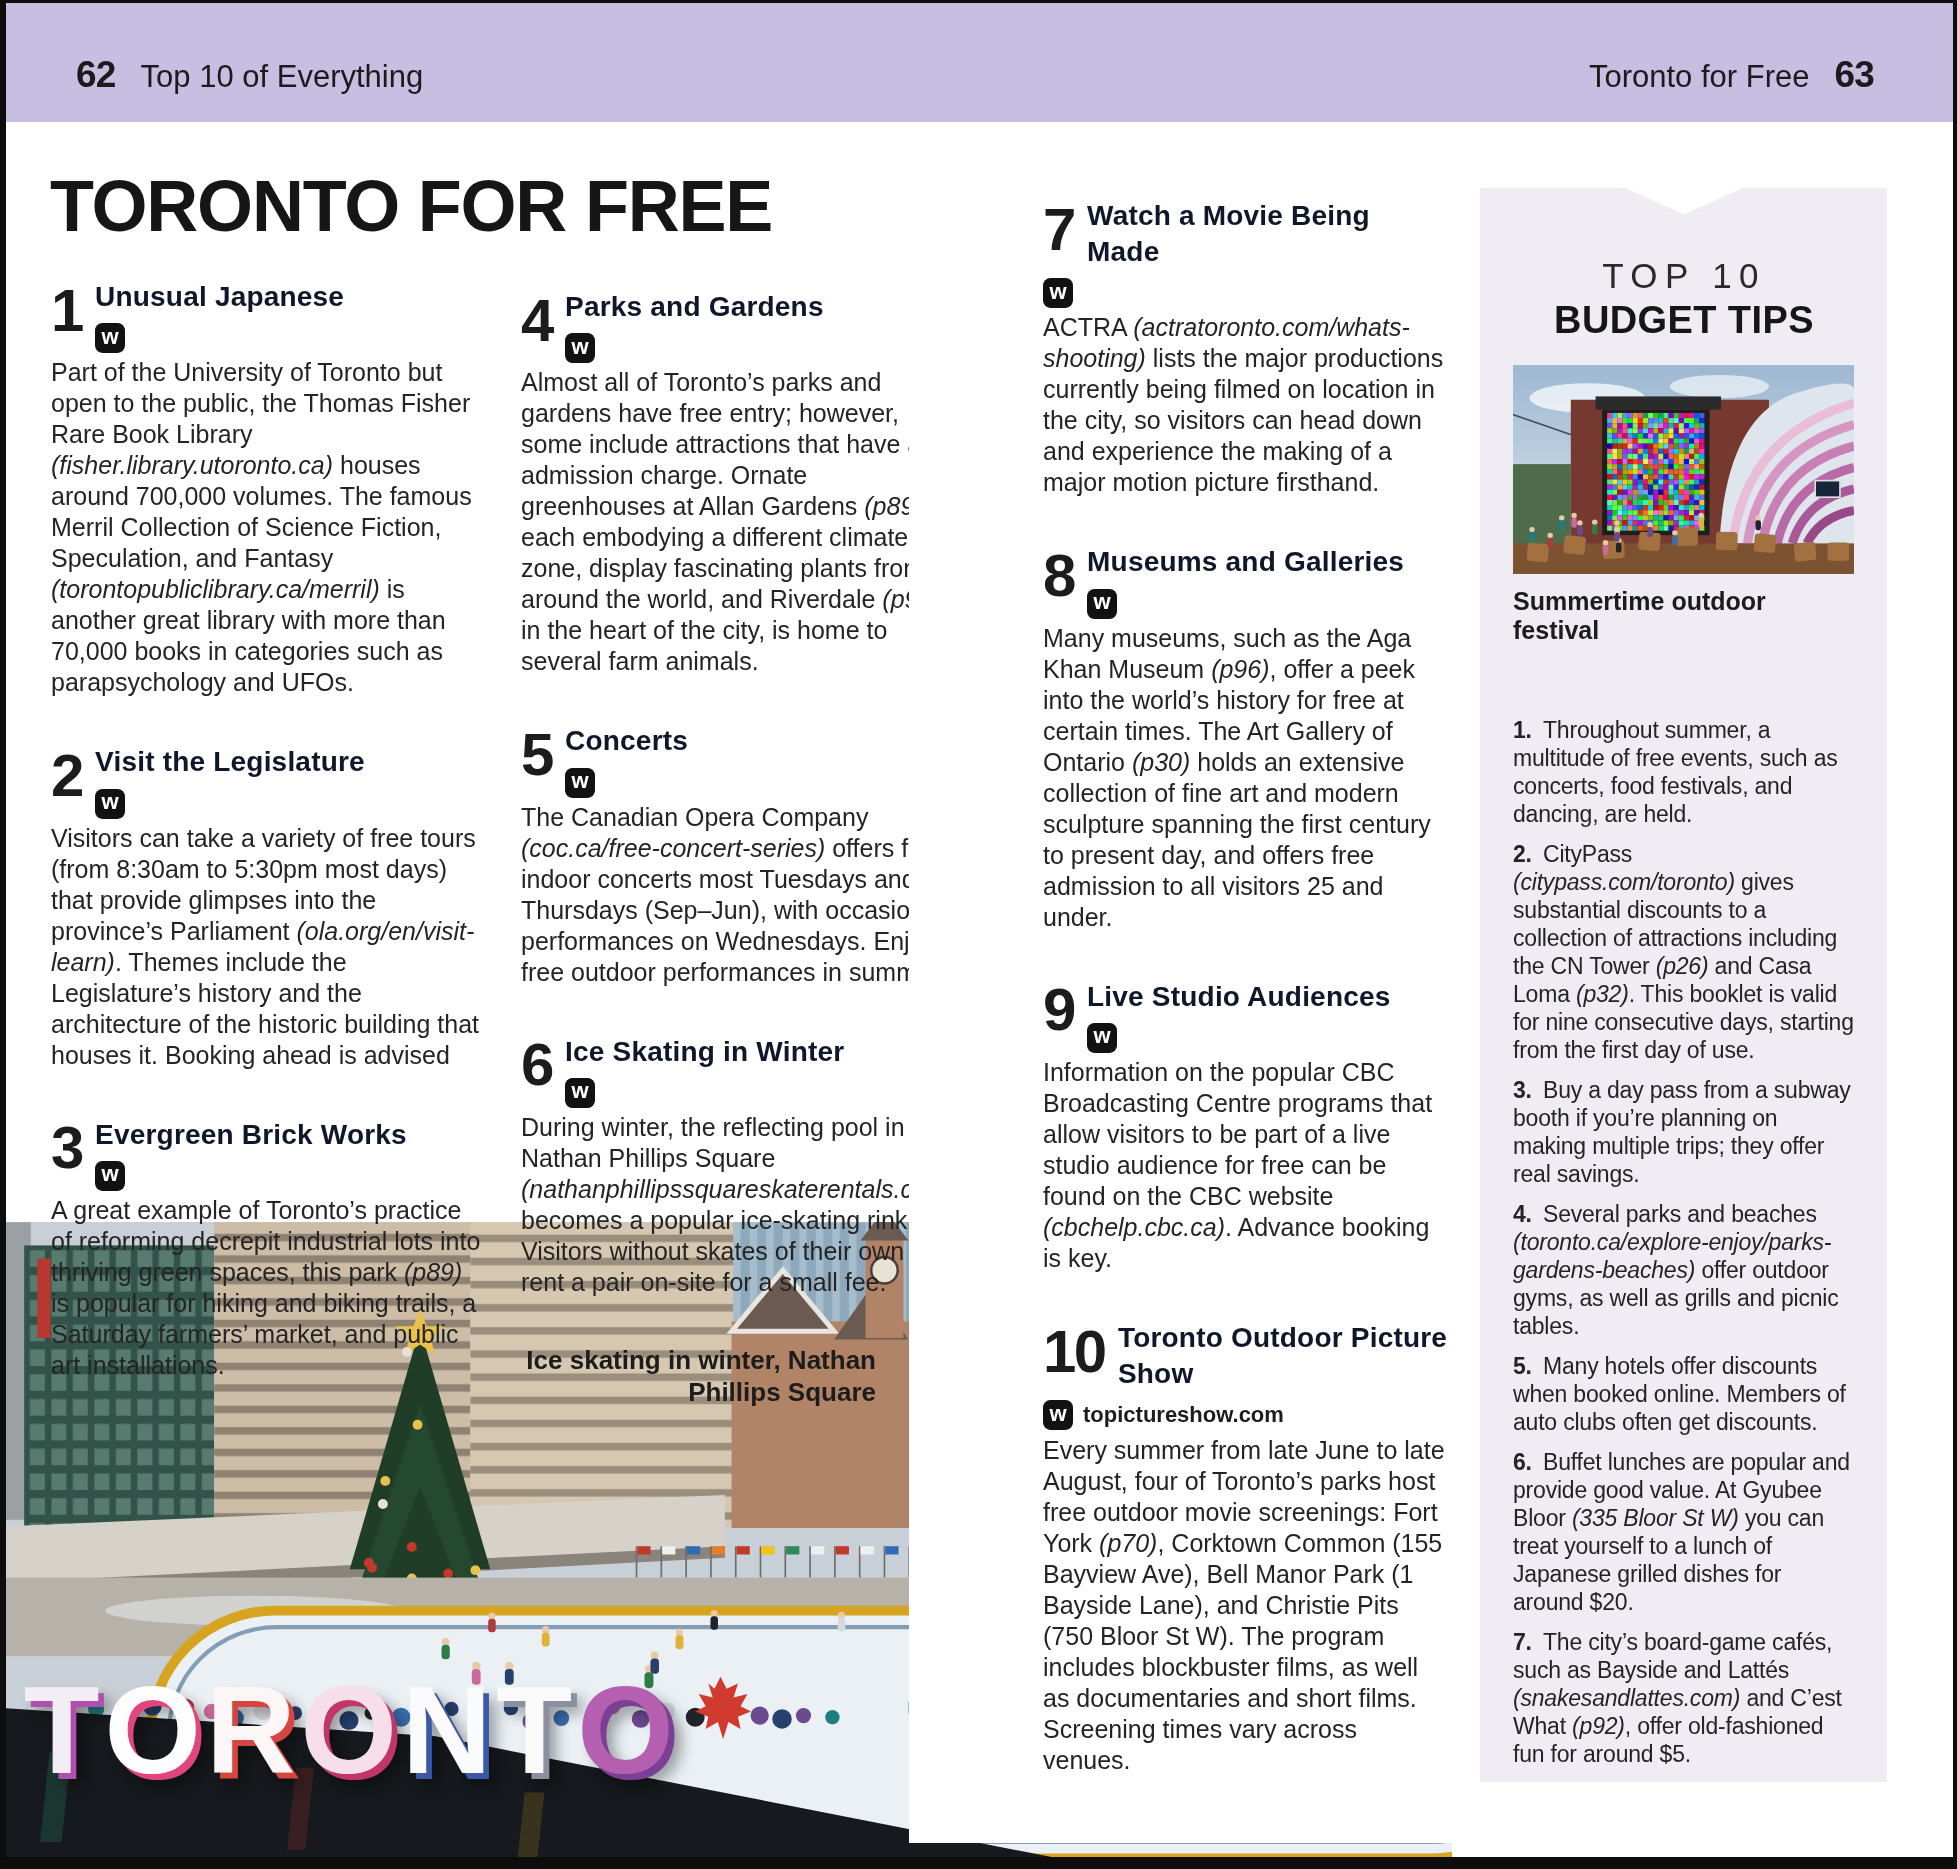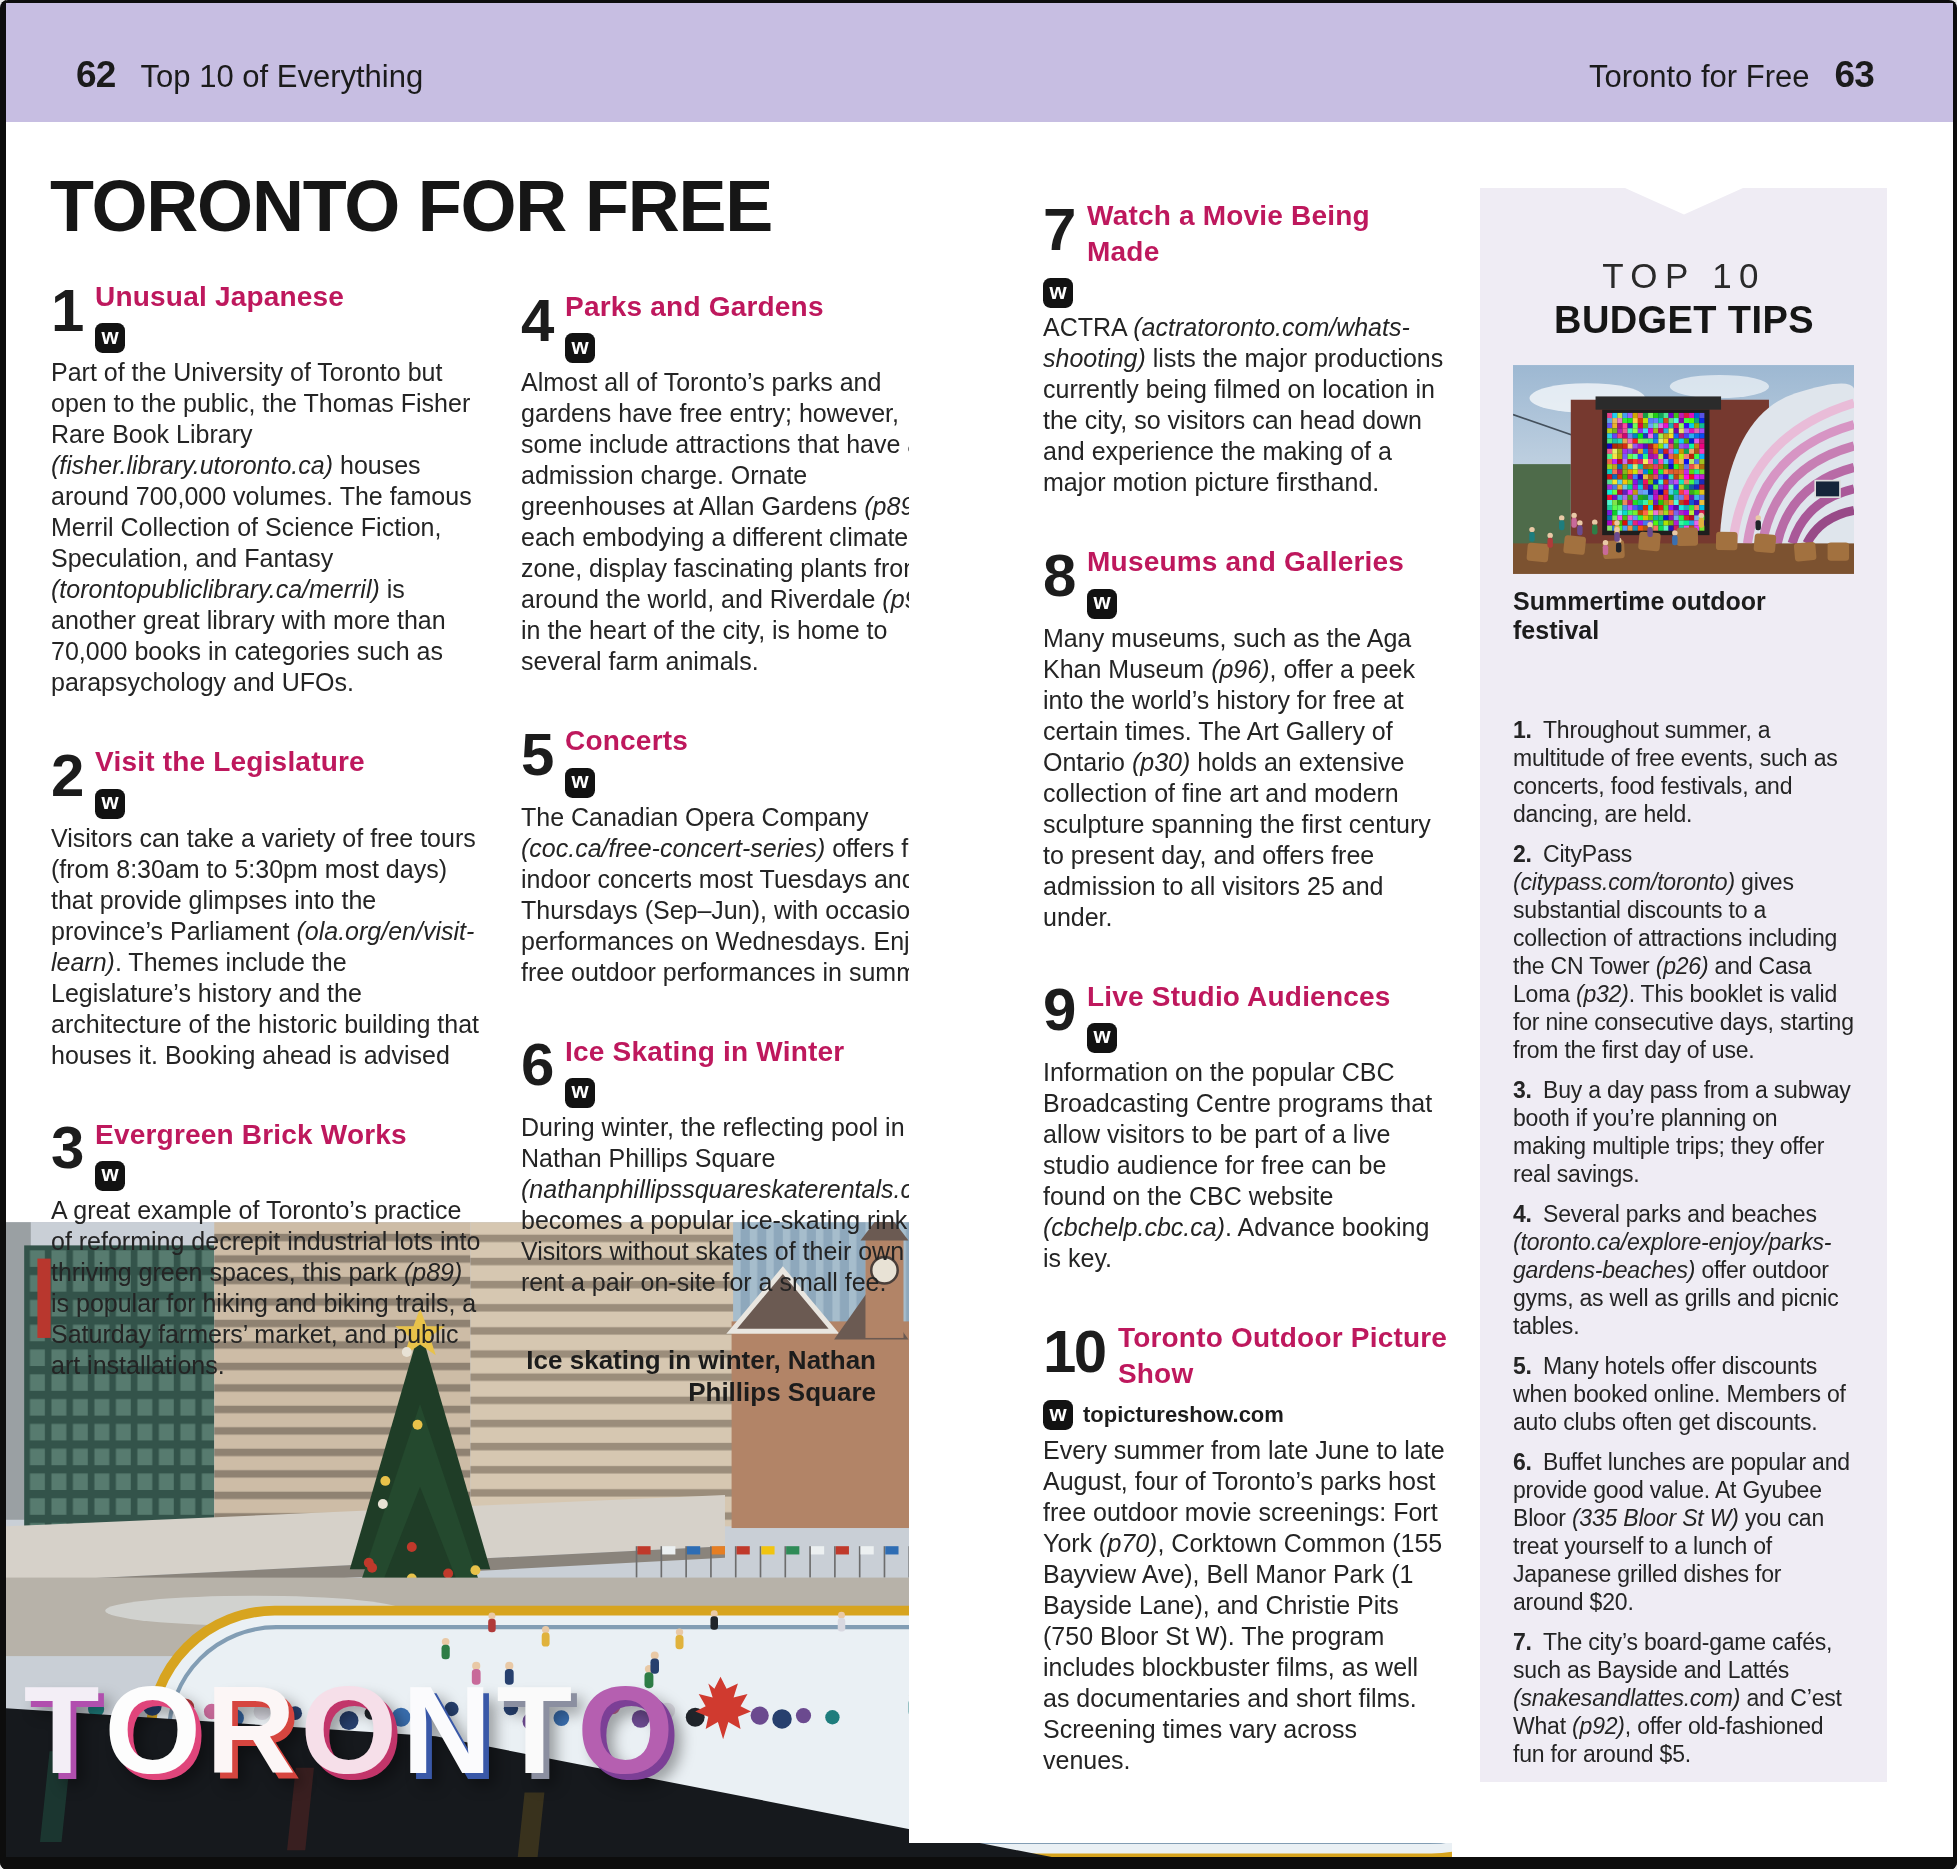--- a/index.html
+++ b/index.html
@@ -1,17 +1,17 @@
 <!DOCTYPE html>
 <html style="font-size:13.2px"><head>
 <meta charset="utf-8">
 <style>
   html,body{margin:0;padding:0;background:#e9e9e9;}
   .page{position:relative;width:1957px;height:1870px;background:#ffffff;overflow:hidden;
-        font-family:"Liberation Sans",sans-serif;color:#232323;border-radius:8px;}
+        font-family:"Liberation Sans",sans-serif;color:#232323;}
   
   .frame{position:absolute;background:#0d0d0d;z-index:60;}
   .frame-top{left:0;top:0;width:1957px;height:3.3px;}
   .frame-left{left:0;top:0;width:5.8px;height:1870px;}
   .frame-right{left:1953px;top:0;width:4.1px;height:1870px;}
   .frame-bottom{left:0;top:1857px;width:1957px;height:12.4px;}
 
   
   .hdr{position:absolute;left:0;top:3.3px;width:1957px;height:119px;box-sizing:border-box;
        display:flex;justify-content:space-between;align-items:flex-end;
@@ -25,21 +25,21 @@
   
   .col{position:absolute;z-index:5;}
   #col1{left:51px;top:279px;width:433px;}
   #col2{left:521px;top:289px;width:433px;}
   #col3{left:909px;top:198px;width:543px;box-sizing:border-box;
         padding:0 3.3px 21.5px 134px;background:#ffffff;z-index:6;}
   .item{margin-bottom:46px;}
   .item::after{content:"";display:block;clear:both;}
   .num{float:left;font-weight:800;font-size:60px;line-height:50px;
        margin:6.6px 13.2px 0 0;letter-spacing:-2.5px;color:#1c1c1c;}
-  .ihead{font-size:28px;line-height:36px;font-weight:800;margin:0;color:#be185d;letter-spacing:0.2px;}
+  .ihead{font-size:28px;line-height:36px;font-weight:800;margin:0;color:#0f172a;letter-spacing:0.2px;}
   .ibody{font-size:25px;line-height:31px;margin:4.1px 0 0;color:#242424;}
   .ibody i, .tip i{font-style:italic;}
   .webrow{display:flex;align-items:center;gap:10px;margin:8.3px 0 1.7px;}
   .wicon{width:30px;height:30px;background:#121212;border-radius:7.4px;color:#fff;
          display:flex;align-items:center;justify-content:center;flex:0 0 auto;}
   .wicon::before{content:"w";font-weight:800;font-size:22px;line-height:1;margin-top:-3.3px;}
   .wurl{font-weight:700;font-size:22px;color:#1c1c1c;}
   .rink-caption{font-weight:700;font-size:26px;line-height:32px;margin-top:41px;width:355px;color:#1c1c1c;text-align:right;}
 
   

